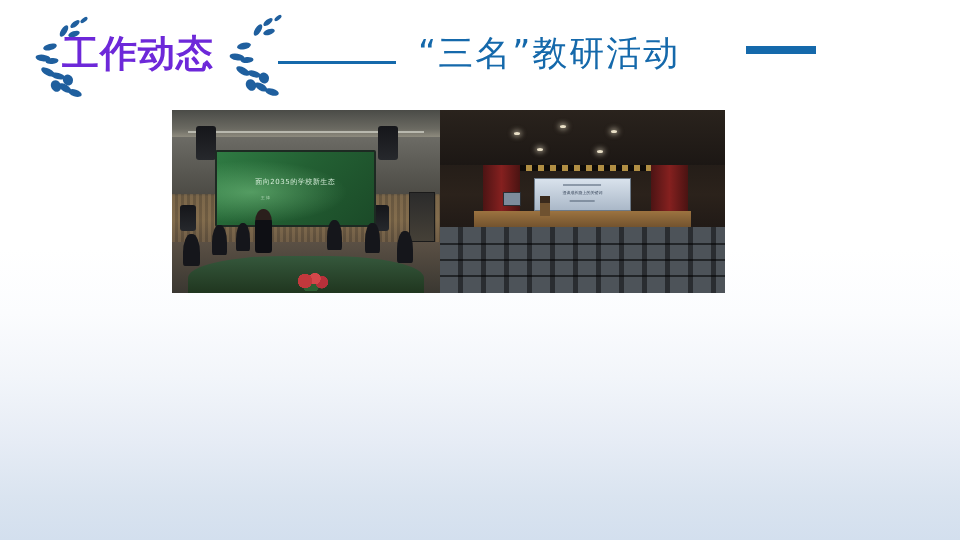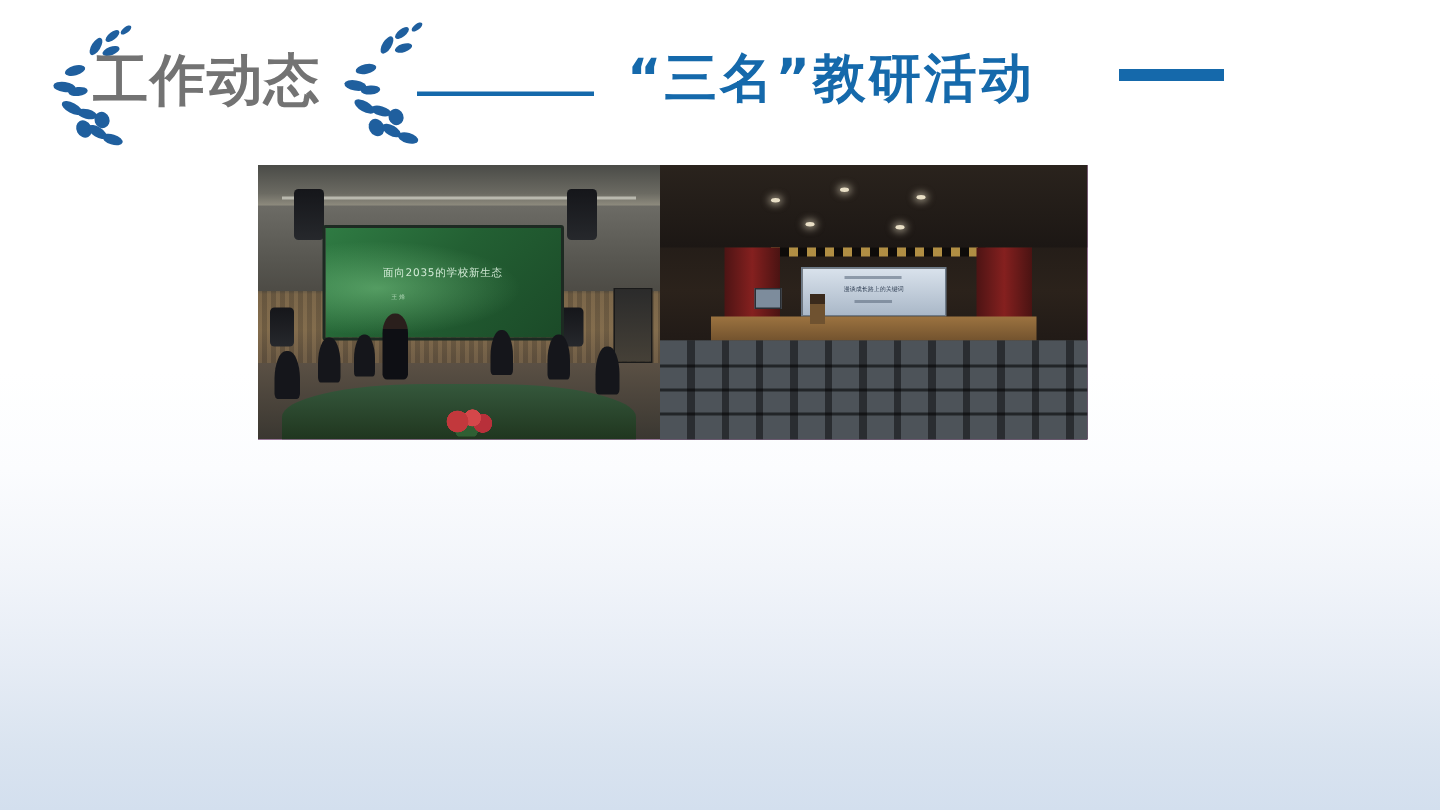--- a/index.html
+++ b/index.html
@@ -40,39 +40,39 @@
     pointer-events: none;
   }
   .wreath-left  { left: 28px; top: 14px; width: 72px; height: 86px; }
   .wreath-right { left: 228px; top: 14px; width: 72px; height: 86px; }
 
   .title-main {
     position: absolute;
     left: 62px; top: 31px;
     font-size: 37px;
     font-weight: bold;
-    color: #737373;
+    color: #6d28d9;
     letter-spacing: 1px;
     line-height: 46px;
     white-space: nowrap;
     font-family: "DejaVu Sans", "Liberation Sans", sans-serif;
   }
 
   .title-rule {
     position: absolute;
     left: 278px; top: 61px;
     width: 118px; height: 3px;
     background: #1569ab;
   }
 
   .title-sub {
     position: absolute;
     left: 418px; top: 30px;
     font-size: 35px;
-    font-weight: bold;
+    font-weight: normal;
     color: #1569ab;
     letter-spacing: 2px;
     line-height: 46px;
     white-space: nowrap;
     font-family: "DejaVu Sans", "Liberation Sans", sans-serif;
   }
 
   .title-dash {
     position: absolute;
     left: 746px; top: 46px;
@@ -80,21 +80,21 @@
     background: #1569ab;
   }
 
   
   .photo-band {
     position: absolute;
     left: 172px; top: 110px;
     width: 553px; height: 183px;
     display: flex;
     overflow: hidden;
-    background: #701a75;
+    background: #c2410c;
   }
 
   .photo {
     position: relative;
     overflow: hidden;
   }
   .photo-left  { width: 268px; height: 183px; }
   .photo-right { width: 285px; height: 183px; }
 
   

